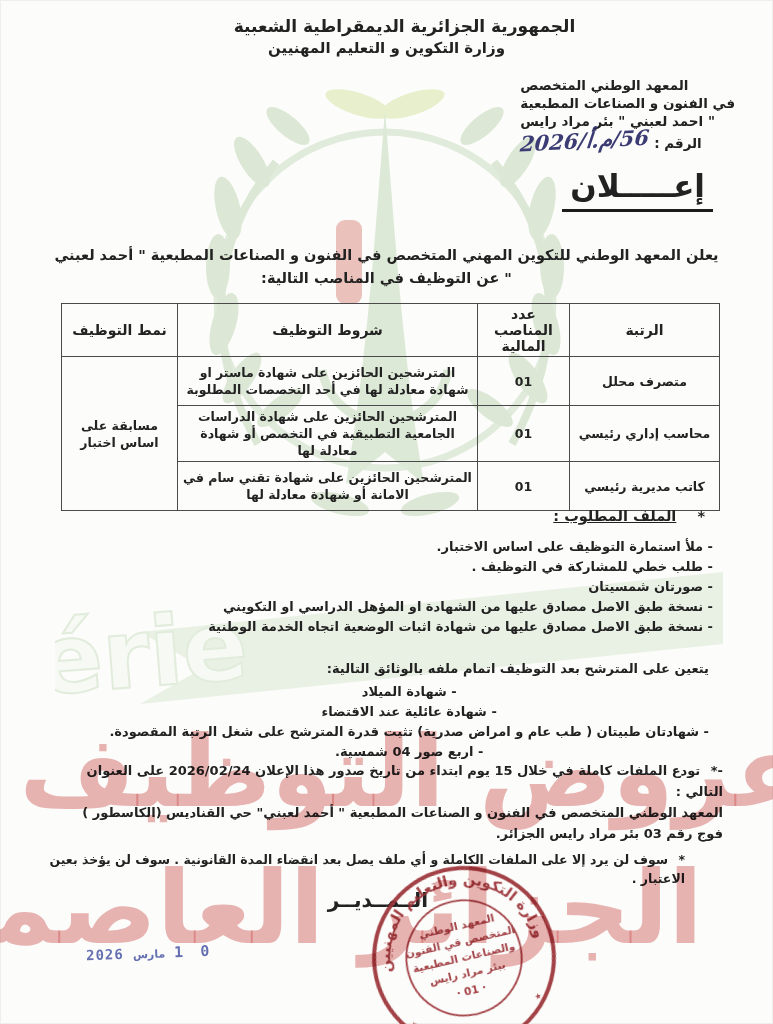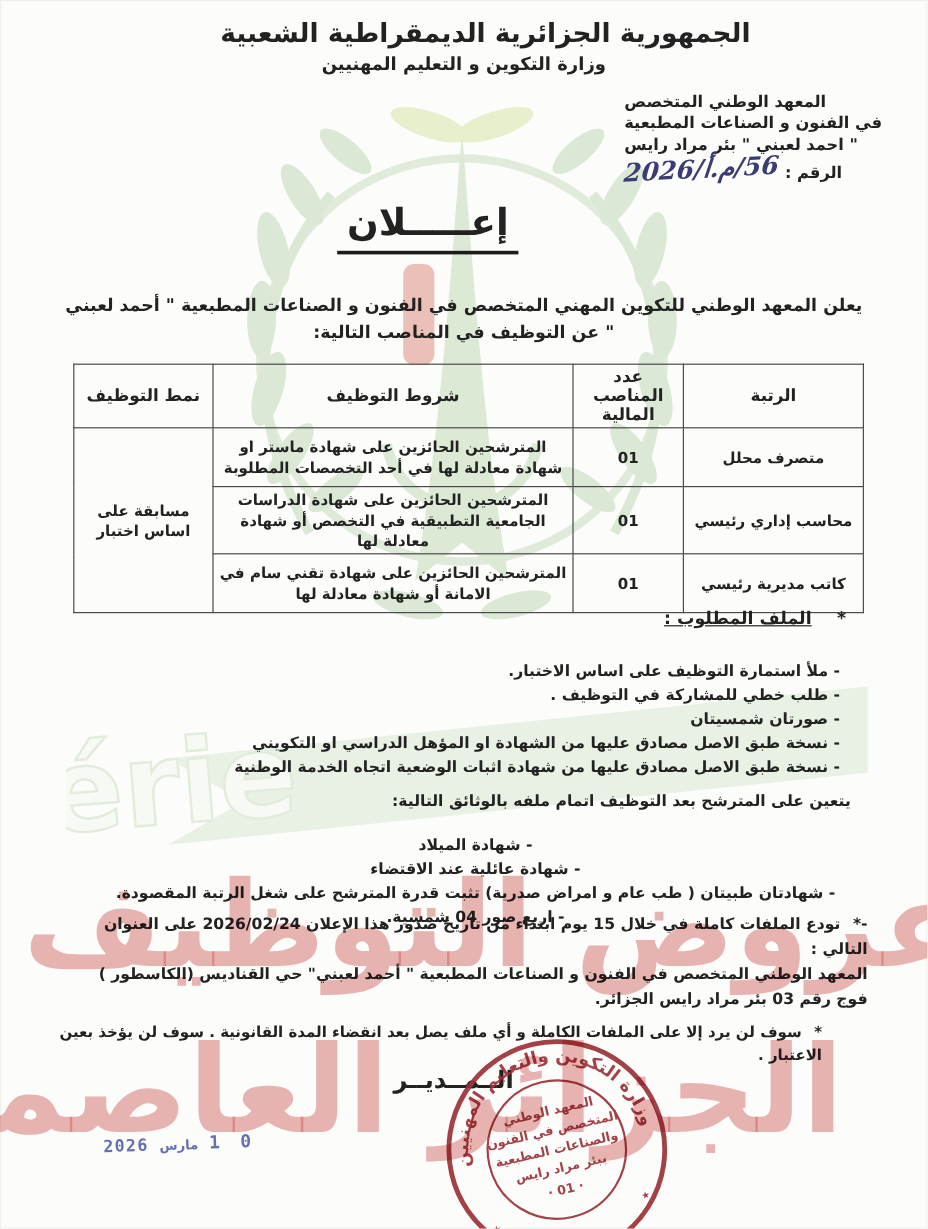--- a/index.html
+++ b/index.html
@@ -19,35 +19,35 @@
     position:absolute;z-index:3;pointer-events:none;
     mix-blend-mode:multiply;
     color:rgba(205,78,78,0.42);
     font-weight:bold;white-space:nowrap;text-align:center;
     line-height:1;
   }
   .wm-red1{top:722px;left:-30px;right:-30px;font-size:99px;}
   .wm-red2{top:858px;left:20px;right:70px;font-size:101px;}
   
   .hdr{position:absolute;top:16px;left:0;right:0;text-align:center;z-index:1;}
-  .hdr .l1{font-size:22px;font-weight:bold;padding-left:36px;}
+  .hdr .l1{font-size:17px;font-weight:bold;padding-left:36px;}
   .hdr .l2{font-size:15px;font-weight:bold;margin-top:3px;}
   
   .inst{position:absolute;top:76px;right:38px;text-align:left;z-index:1;
         font-size:13.5px;font-weight:bold;line-height:18px;}
   .ref-line{margin-top:2px;}
   .handwriting{
     display:inline-block;
     font-family:"DejaVu Serif",serif;font-style:italic;
     font-size:21px;color:#3c3c74;font-weight:bold;
     transform:rotate(-3deg) skewX(-8deg);
     letter-spacing:1px;
   }
   
-  .title-wrap{position:absolute;top:168px;left:0;right:60px;text-align:center;z-index:1;text-decoration:underline;}
+  .title-wrap{position:absolute;top:168px;left:0;right:60px;z-index:1;text-decoration:underline;}
   .title-wrap span{
     display:inline-block;font-size:31px;font-weight:bold;
     border-bottom:3px solid #1c1c1c;padding:0 8px 5px;
   }
   
   .intro{position:absolute;top:244px;right:50px;left:50px;z-index:1;
          font-size:14.5px;font-weight:bold;line-height:23px;text-align:center;}
   
   table.positions{
     position:absolute;top:303px;right:53px;width:658px;z-index:1;
@@ -60,21 +60,21 @@
   table.positions th{font-size:14px;height:48px;}
   table.positions td{font-size:12.5px;height:44px;line-height:17px;}
   .col-rank{width:150px;}
   .col-count{width:92px;}
   .col-cond{width:300px;}
   .col-mode{width:116px;}
   td.rank{text-align:right;padding-right:14px;font-size:13px;}
   
   .sec-head{position:absolute;top:508px;right:68px;z-index:1;font-size:14.5px;font-weight:bold;}
   .sec-head .u{text-decoration:underline;margin-right:10px;}
-  .doclist{position:absolute;right:60px;z-index:1;list-style:none;margin:13px;padding:0;
+  .doclist{position:absolute;right:60px;z-index:1;list-style:none;margin:0;padding:0;
            font-size:13px;font-weight:bold;line-height:20px;text-align:right;}
   .doclist1{top:537px;}
   .para{position:absolute;z-index:1;font-size:13px;font-weight:bold;text-align:right;}
   .completion-intro{top:661px;right:64px;}
   .doclist2{top:682px;right:64px;text-align:center;}
   .deposit{top:760px;right:50px;left:54px;line-height:21px;}
   .final-note{top:850px;right:88px;left:30px;font-size:12.5px;line-height:19px;}
   .star{margin-left:6px;}
   
   .director{position:absolute;top:888px;left:283px;width:190px;text-align:center;z-index:1;

